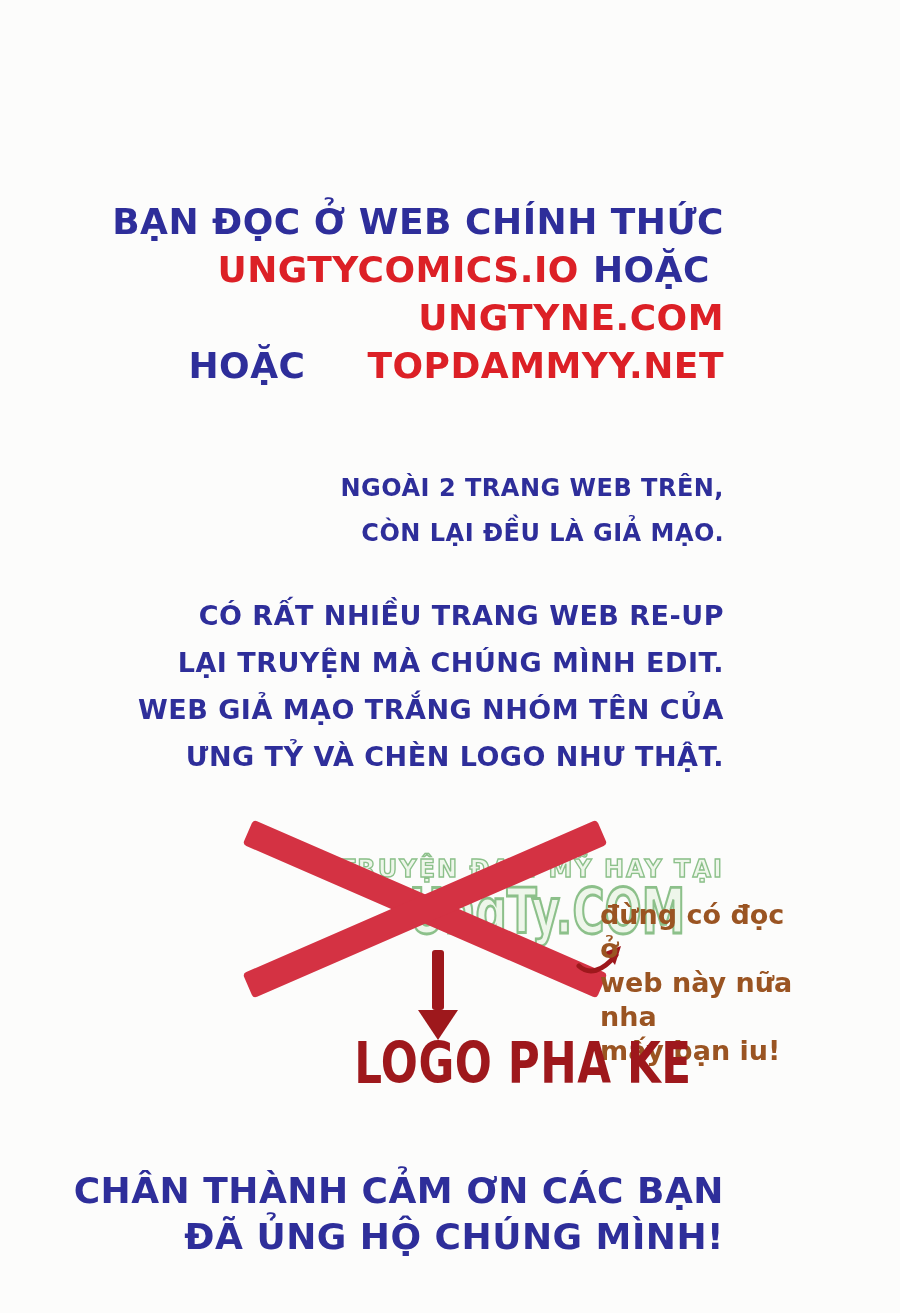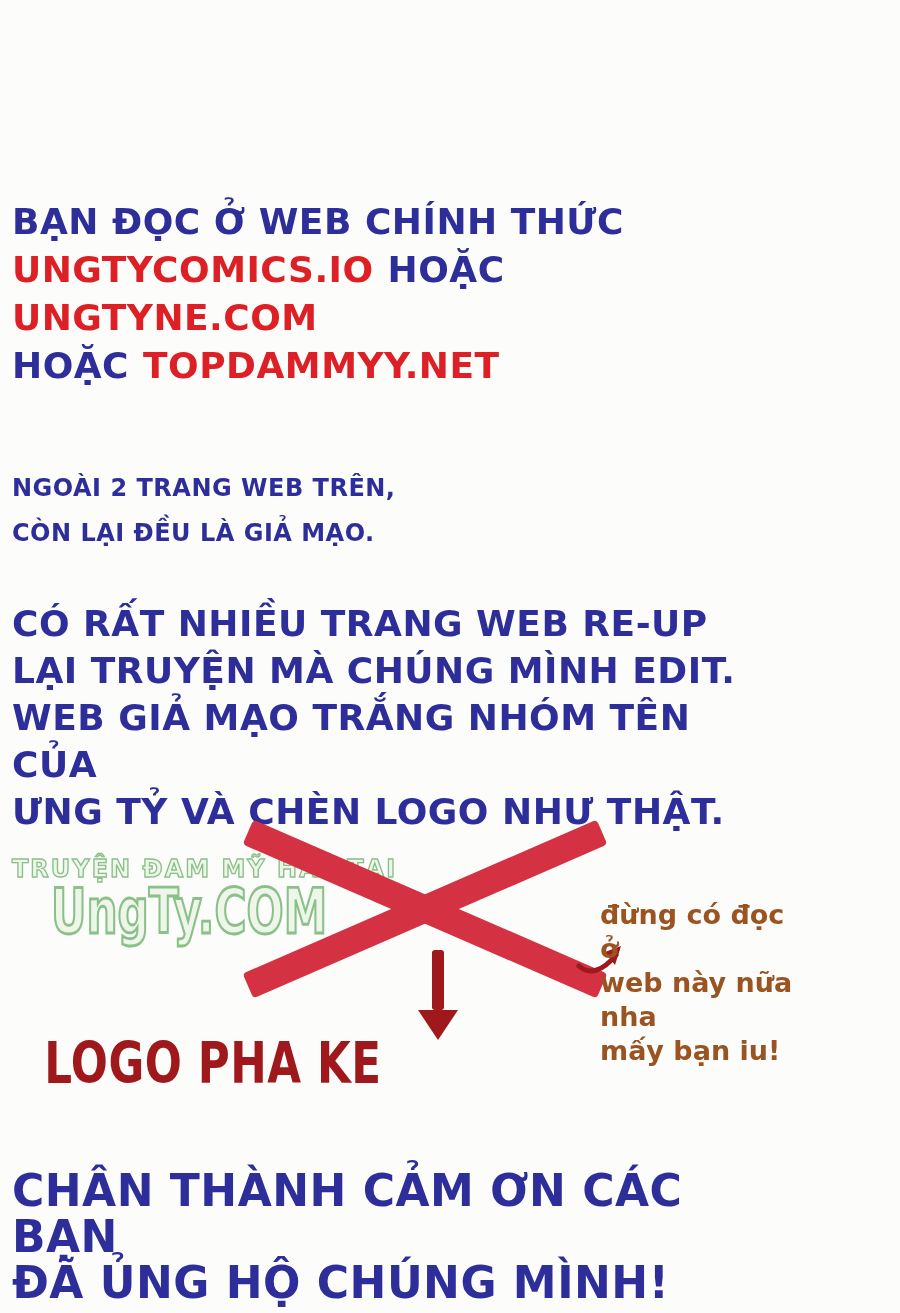--- a/index.html
+++ b/index.html
@@ -9,40 +9,40 @@
     font-family: "DejaVu Sans", "Liberation Sans", sans-serif;
     overflow: hidden;
   }
   .page {
     position: relative;
     width: 900px; height: 1313px;
     background: var(--page-bg, #fcfcfb);
   }
   .tblock {
     position: absolute;
-    left: 12px; width: 724px;
-    text-align: left;
+    left: 0; width: 724px;
+    text-align: right;
     font-weight: bold;
     letter-spacing: 0.5px;
   }
   .blue   { color: var(--blue, #2e2e9a); }
-  .red    { color: var(--red, #dc2026); }
+  .red    { color: var(--red, #dc2026); margin-left: 48px; }
   .maroon { color: var(--maroon, #a9473d); }
   .darkred{ color: var(--dark-red, #9e181c); }
   .brown  { color: var(--brown, #9a5422); }
 
   
   .block-official { top: 198px; font-size: 36px; line-height: 48px; }
   .block-official .gap { display: inline-block; width: 14px; }
 
   
   .block-fake-warning { top: 466px; font-size: 24px; line-height: 45px; }
 
   
-  .block-reup { top: 592px; font-size: 36px; line-height: 47px; margin-top: 8px; }
+  .block-reup { top: 592px; font-size: 27px; line-height: 47px; }
 
   
   .strike { position: relative; display: inline-block; padding: 0 4px; }
   .strike::after {
     content: "";
     position: absolute;
     left: -14px; right: -22px;
     top: 50%; height: 8px;
     background: var(--strike-red, #d5232b);
     transform: translateY(-50%) rotate(-1.5deg);
@@ -130,21 +130,21 @@
 
   
   .fake-label { top: 1034px; font-size: 52px; line-height: 58px; }
   .fake-label .scale {
     display: inline-block;
     transform: scale(0.84, 1.1);
     transform-origin: center;
   }
 
   
-  .block-thanks { top: 1168px; font-size: 44px; line-height: 46px; }
+  .block-thanks { top: 1168px; font-size: 36px; line-height: 46px; }
 </style>
 </head>
 <body>
 
 <div class="page">
 
   <section class="tblock block-official">
     <div class="blue">BẠN ĐỌC Ở WEB CHÍNH THỨC</div>
     <div>
       <span class="red">UNGTYCOMICS.IO</span><span class="gap"></span><span class="blue">HOẶC</span><span class="gap"></span><span class="red">UNGTYNE.COM</span>

